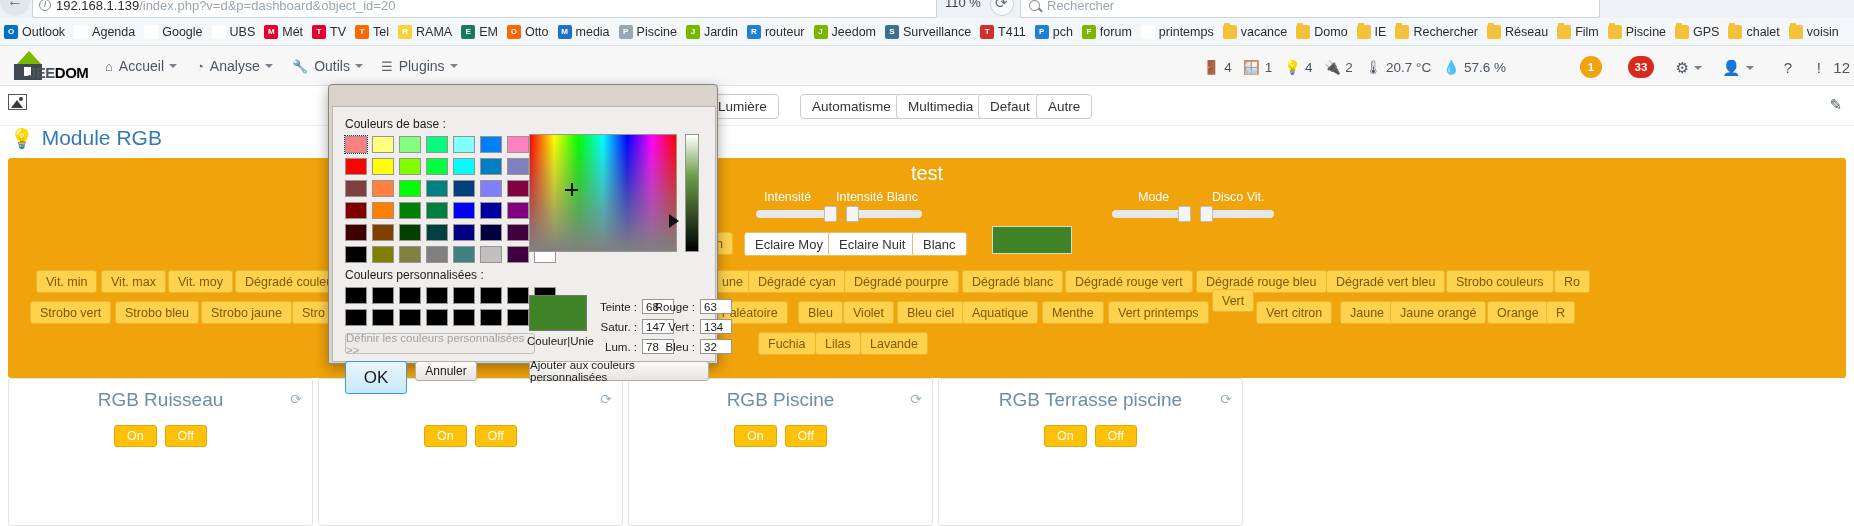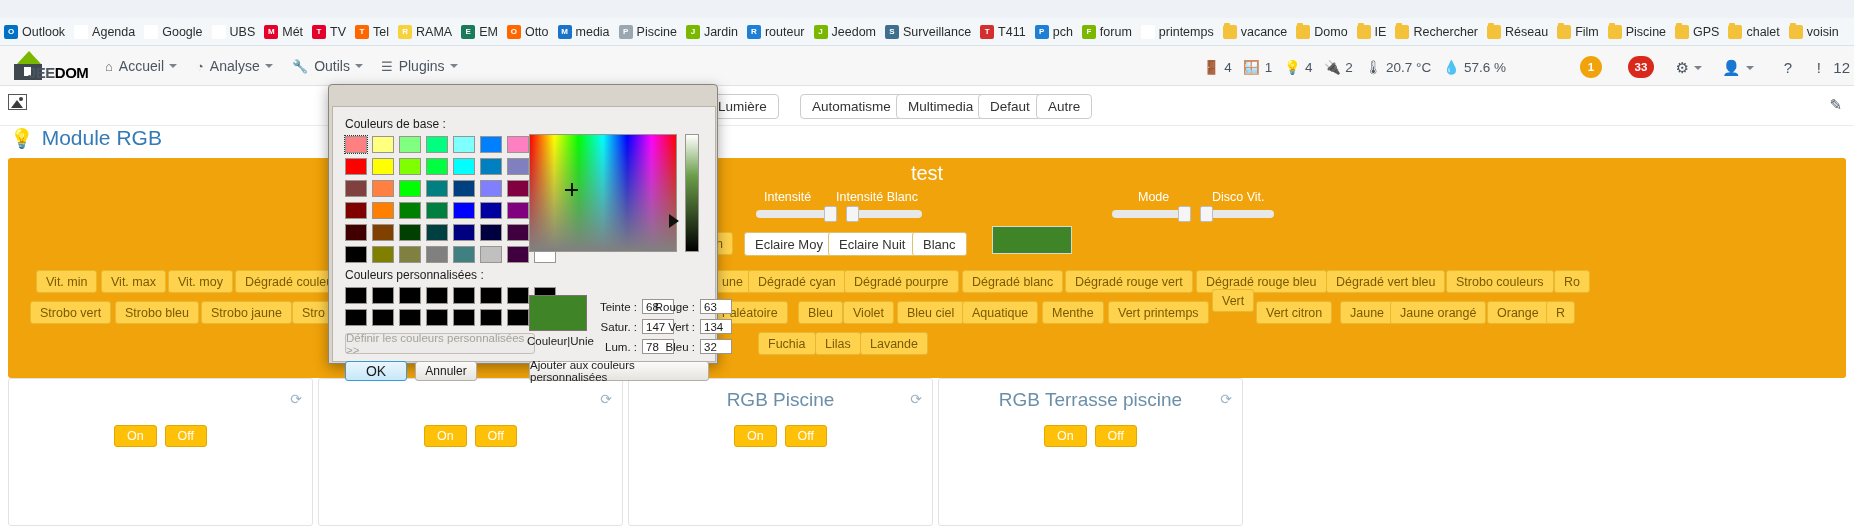--- a/index.html
+++ b/index.html
@@ -133,23 +133,23 @@
       border:1px solid #b9b5ad; }
   .cd-label { position:absolute; font-size:12px; color:#1b1b1b; }
   #basic-grid { position:absolute; left:12px; top:29px; display:grid;
       grid-template-columns:repeat(8, 22px); grid-auto-rows:17px; gap:5px 5px; }
   .swatch { width:22px; height:17px; border:1px solid #9a968f; }
   #custom-grid { position:absolute; left:12px; top:180px; display:grid;
       grid-template-columns:repeat(8, 22px); grid-auto-rows:17px; gap:5px 5px; }
   #define-btn { position:absolute; left:12px; top:226px; width:190px; height:21px;
       background:#ecebe9; border:1px solid #c4c0b9; border-radius:3px; font-size:11.5px;
       color:#a6a29b; display:flex; align-items:center; justify-content:center; }
-  #ok-btn { position:absolute; left:12px; top:254px; width:62px; height:20px;
+  #ok-btn { position:absolute; left:12px; top:254px; width:62px; height:33px;
       background:linear-gradient(#eaf6fd,#c7e8fa); border:1px solid #3c99d4; border-radius:3px;
-      font-size:14px; color:#1b1b1b; display:flex; align-items:center; justify-content:center; }
+      font-size:17px; color:#1b1b1b; display:flex; align-items:center; justify-content:center; }
   #cancel-btn { position:absolute; left:82px; top:254px; width:62px; height:20px;
       background:linear-gradient(#fbfbfa,#e6e4e0); border:1px solid #b3afa8; border-radius:3px;
       font-size:12px; color:#1b1b1b; display:flex; align-items:center; justify-content:center; }
   #gradient-box { position:absolute; left:196px; top:27px; width:148px; height:118px;
       border:1px solid #9a968f;
       background:
         linear-gradient(to bottom, rgba(128,128,128,0) 0%, rgba(128,128,128,1) 100%),
         linear-gradient(to right,
           #ff0000 0%, #ffff00 16.6%, #00ff00 33.3%, #00ffff 50%,
           #0000ff 66.6%, #ff00ff 83.3%, #ff0000 100%); }
@@ -169,20 +169,34 @@
   .field-row .fv { width:32px; height:15px; background:#fff; border:1px solid #9a968f;
       font-size:11.5px; color:#1b1b1b; padding-left:3px; display:flex; align-items:center; }
   #addcustom-btn { position:absolute; left:196px; top:254px; width:180px; height:20px;
       background:linear-gradient(#fbfbfa,#e6e4e0); border:1px solid #b3afa8; border-radius:3px;
       font-size:11.5px; color:#1b1b1b; display:flex; align-items:center; justify-content:center; }
 </style>
 </head>
 <body>
 
 <div id="browser-chrome">
+  <div id="urlbar-row">
+    <div class="back-arrow"></div>
+    <div id="urlfield">
+      <span class="info-circle"></span>
+      <span id="url-host">192.168.1.139</span>
+        <span id="url-path">/index.php?v=d&amp;p=dashboard&amp;object_id=20</span>
+    </div>
+    <div id="zoom-level">110 %</div>
+    <div id="reload-btn"></div>
+    <div id="searchfield">
+      <span class="search-mag"></span>
+      <span>Rechercher</span>
+    </div>
+  </div>
   <div id="bookmarks">
       <div class="bm">
         <span class="bmi" style="background: rgb(0, 114, 198);">O</span>
         <span>Outlook</span>
       </div>
       <div class="bm">
         <span class="bmi" style="background: rgb(255, 255, 255);">A</span>
         <span>Agenda</span>
       </div>
       <div class="bm">
@@ -427,20 +441,21 @@
 <div class="btn-yellow" style="left:1340px;top:301px">Jaune</div>
 <div class="btn-yellow" style="left:1390px;top:301px">Jaune orangé</div>
 <div class="btn-yellow" style="left:1487px;top:301px">Orange</div>
 <div class="btn-yellow" style="left:1546px;top:301px">R</div>
 
 <div class="btn-yellow" style="left:758px; top:332px">Fuchia</div>
 <div class="btn-yellow" style="left:815px; top:332px">Lilas</div>
 <div class="btn-yellow" style="left:860px; top:332px">Lavande</div>
 
 <div class="card" style="left:8px;   width:305px">
+  <div class="card-title">RGB Ruisseau</div>
   <div class="card-refresh">⟳</div>
   <div class="card-onoff">
     <div class="pill">On</div>
     <div class="pill">Off</div>
   </div>
 </div>
 <div class="card" style="left:318px; width:305px">
   <div class="card-refresh">⟳</div>
   <div class="card-onoff">
     <div class="pill">On</div>

